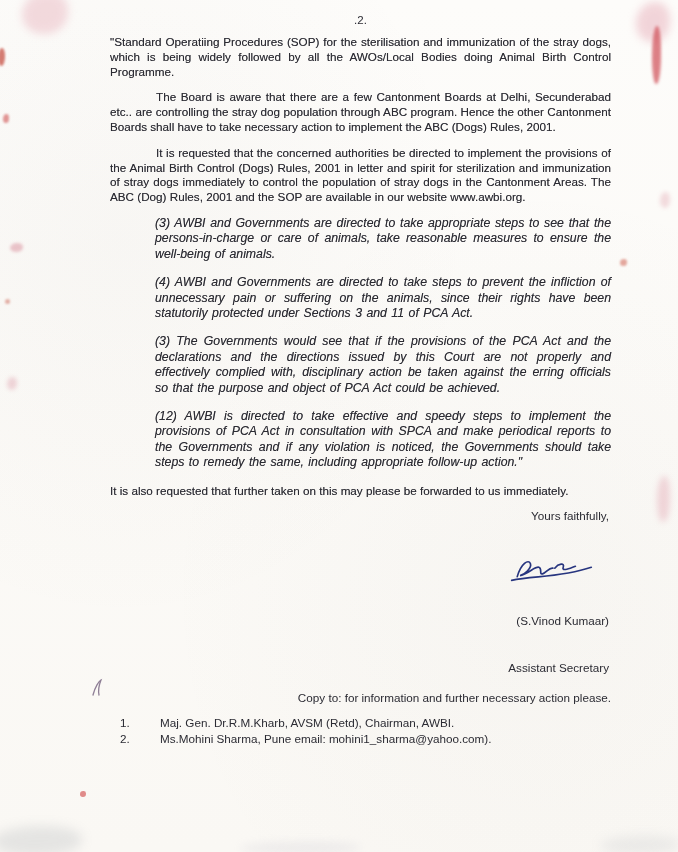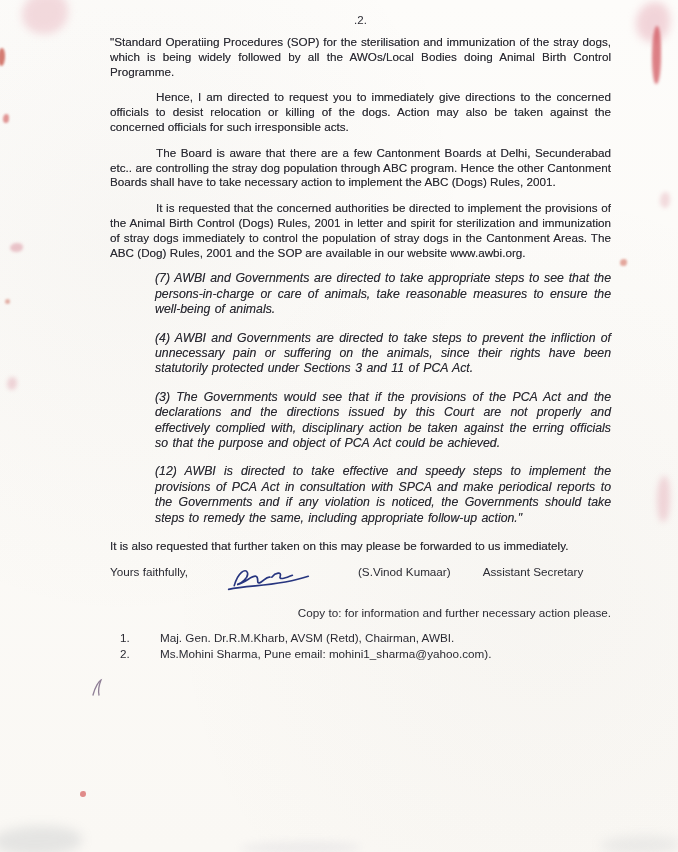--- a/index.html
+++ b/index.html
@@ -16,21 +16,21 @@
   .content{position:absolute;left:110px;top:14px;width:501px;}
   .pageno{text-align:center;font-size:11.5px;margin-bottom:9px;color:#2b2b33;}
   p{margin:0 0 11px 0;text-align:justify;font-size:11.7px;line-height:14.8px;
     text-shadow:0 0 0.3px rgba(43,43,51,0.55);}
   .indent1{text-indent:46px;}
   .indent2{text-indent:76px;}
   .weblink{color:#2b2b33;cursor:pointer;}
   .quote{margin:0 0 13px 45px;font-style:italic;font-size:12.3px;line-height:15.4px;
     text-align:justify;word-spacing:1px;}
   .p6{margin-top:2px;margin-bottom:10px;}
-  .closing{display:flex;margin:6px 2px 16px 0;gap:32px;}
+  .closing{display:flex;flex-direction:column;align-items:flex-end;margin:6px 2px 16px 0;gap:32px;}
   .closing .line{font-size:11.7px;line-height:15px;text-align:right;}
   .sig{margin:1px 10px -5px 0;}
   .copyto{font-size:11.7px;margin:10px 0 12px 2px;text-align:right;}
   .copylist{margin-left:10px;font-size:11.7px;}
   .copy-item{display:flex;margin-bottom:3px;}
   .copy-item .num{width:40px;flex:0 0 40px;}
   .copy-item .txt{flex:1;}
   
   .art{position:absolute;inset:0;pointer-events:none;}
   .sm{position:absolute;display:block;border-radius:60% 45% 55% 50%;}
@@ -40,28 +40,27 @@
 <body>
 
 <div class="page">
 
   <div class="content">
 
     <div class="pageno">.2.</div>
 
     <p>"Standard Operatiing Procedures (SOP) for the sterilisation and immunization of the stray dogs, which is being widely followed by all the AWOs/Local Bodies doing Animal Birth Control Programme.</p>
 
-    <p class="indent1">Hence, I am directed to request you to immediately give directions to the concerned officials to desist relocation or killing of the dogs. Action may also be taken against the concerned officials for such irresponsible acts.</p>
 
     <p class="indent1">The Board is aware that there are a few Cantonment Boards at Delhi, Secunderabad etc.. are controlling the stray dog population through ABC program. Hence the other Cantonment Boards shall have to take necessary action to implement the ABC (Dogs) Rules, 2001.</p>
 
     <p class="indent1"><span>It is requested that the concerned authorities be directed to implement the provisions of the Animal Birth Control (Dogs) Rules, 2001 in letter and spirit for sterilization and immunization of stray dogs immediately to control the population of stray dogs in the Cantonment Areas. The ABC (Dog) Rules, 2001 and the SOP are available in our website </span><span class="weblink">www.awbi.org</span><span>.</span></p>
 
 
-    <p class="quote">(7) AWBI and Governments are directed to take appropriate steps to see that the persons-in-charge or care of animals, take reasonable measures to ensure the well-being of animals.</p>
+    <p class="quote">(3) AWBI and Governments are directed to take appropriate steps to see that the persons-in-charge or care of animals, take reasonable measures to ensure the well-being of animals.</p>
     <p class="quote">(4) AWBI and Governments are directed to take steps to prevent the infliction of unnecessary pain or suffering on the animals, since their rights have been statutorily protected under Sections 3 and 11 of PCA Act.</p>
     <p class="quote">(3) The Governments would see that if the provisions of the PCA Act and the declarations and the directions issued by this Court are not properly and effectively complied with, disciplinary action be taken against the erring officials so that the purpose and object of PCA Act could be achieved.</p>
     <p class="quote">(12) AWBI is directed to take effective and speedy steps to implement the provisions of PCA Act in consultation with SPCA and make periodical reports to the Governments and if any violation is noticed, the Governments should take steps to remedy the same, including appropriate follow-up action."</p>
 
     <p class="p6">It is also requested that further taken on this may please be forwarded to us immediately.</p>
 
     <div class="closing">
       <div class="line">Yours faithfully,</div>
       <svg class="sig" width="96" height="30" viewBox="0 0 96 32">
         <path d="M12 22 C16 8 24 3 26 8 C28 13 19 20 15 21 C25 18 31 11 35 12 C39 13 35 20 39 19 C43 18 46 12 50 13" fill="none" stroke="#27357f" stroke-width="1.8" stroke-linecap="round"></path>

